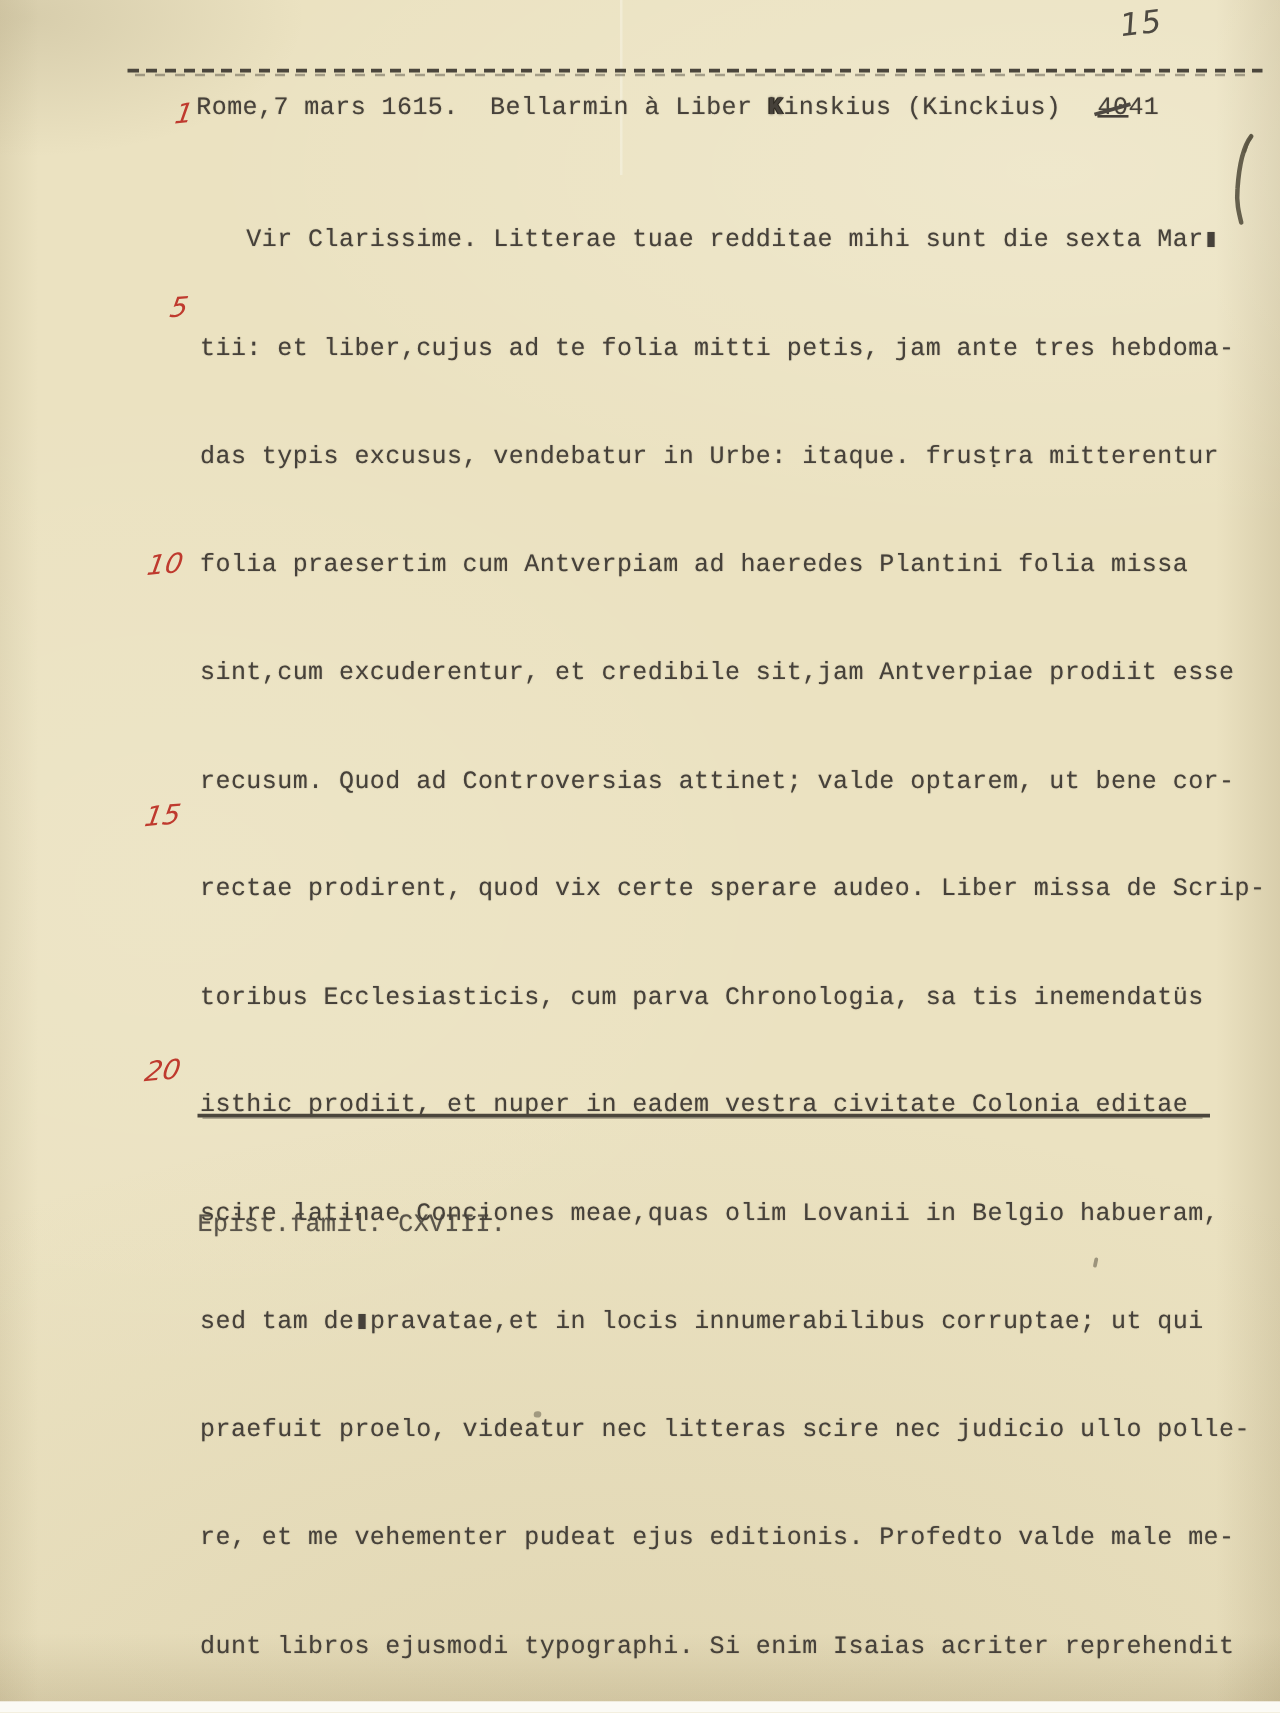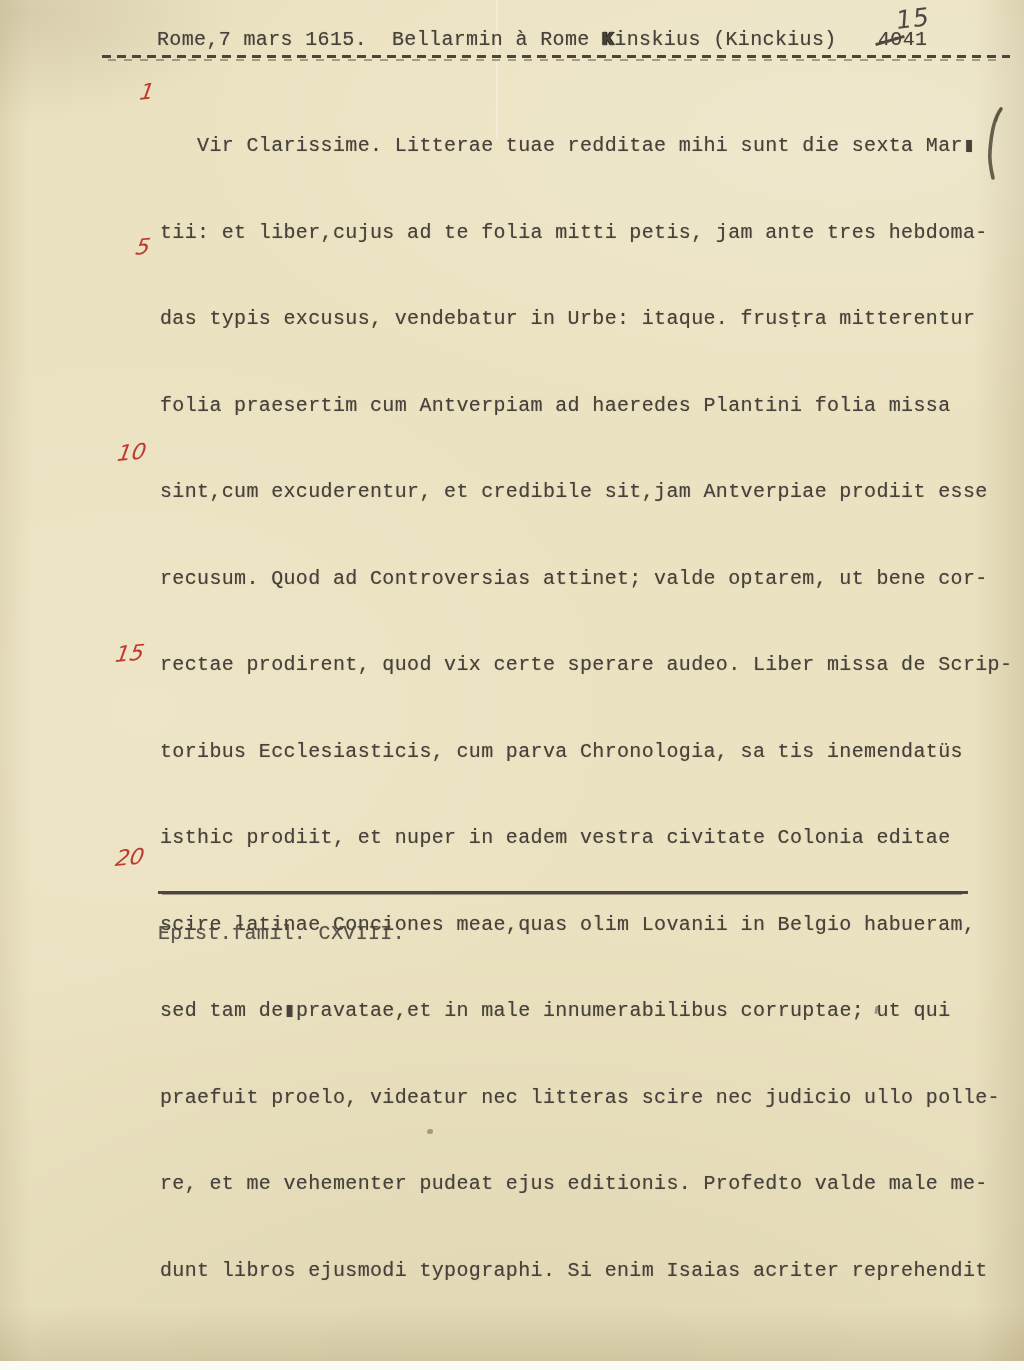--- a/index.html
+++ b/index.html
@@ -13,28 +13,28 @@
       radial-gradient(320px 160px at 2% 1%, rgba(110,95,60,0.16), transparent 70%),
       radial-gradient(1100px 480px at 82% 10%, rgba(255,255,248,0.20), transparent 62%),
       radial-gradient(900px 680px at 14% 52%, rgba(255,255,248,0.10), transparent 60%),
       radial-gradient(1500px 900px at 50% 108%, rgba(140,118,66,0.12), transparent 66%),
       linear-gradient(90deg, rgba(120,100,58,0.10) 0%, rgba(120,100,58,0) 3%, rgba(120,100,58,0) 95%, rgba(120,100,58,0.16) 100%),
       linear-gradient(0deg, rgba(120,100,58,0.16) 0%, rgba(120,100,58,0) 4%);
   }
   .crease { position: absolute; left: 496px; top: 0; width: 2px; height: 140px; background: rgba(255,255,252,0.30); }
 
   .ink { color: #46413a; text-shadow: 0 0 1px rgba(70,64,52,0.45); }
-  .mono20 { font-size: 20px; letter-spacing: 0.35px; white-space: pre; }
+  .mono20 { font-size: 20px; letter-spacing: 0.35px; white-space: pre; margin-top: 47px; }
 
   
   .hdr-date { position: absolute; left: 157px; top: 28px; }
   .hdr-addr { position: absolute; left: 392px; top: 28px; }
   .overstruck { font-weight: bold; text-shadow: 0 0 2px #2e2a22, 1px 0 #2e2a22, -1px 0 #2e2a22; }
   .hdr-num { position: absolute; left: 878px; top: 28px; }
-  .struck { position: relative; display: inline-block; }
+  .struck { position: relative; display: inline-block; text-decoration: underline; }
   .struck::after { content: ""; position: absolute; left: -3px; right: -2px; top: 46%; border-top: 3px solid #4e4942; transform: rotate(-16deg); }
   .hdr-15 { position: absolute; left: 896px; top: 4px; font-family: "DejaVu Sans", sans-serif; font-style: italic; font-size: 25px; color: #4e4a42; transform: rotate(-7deg); letter-spacing: 1px; }
 
   .dashes { position: absolute; left: 102px; top: 55px; width: 908px; height: 3px;
     background-image: repeating-linear-gradient(90deg, #4b463c 0 9px, rgba(0,0,0,0) 9px 15px); }
   .dashes2 { position: absolute; left: 108px; top: 59px; width: 896px; height: 2px; opacity: 0.45;
     background-image: repeating-linear-gradient(90deg, #4b463c 0 8px, rgba(0,0,0,0) 8px 16px); }
 
   
   .body-block { position: absolute; left: 160px; top: 80px; width: 850px; }
@@ -60,21 +60,21 @@
   .speck-b { position: absolute; left: 427px; top: 1129px; width: 6px; height: 5px; background: rgba(104,98,80,0.55); border-radius: 50% 40% 50% 40%; }
 </style>
 </head>
 <body>
 
 <div class="page">
   <div class="paper"></div>
   <div class="crease"></div>
 
   <span class="ink mono20 hdr-date">Rome,7 mars 1615.</span>
-  <span class="ink mono20 hdr-addr"><span>Bellarmin à Rome </span><span class="overstruck">K</span><span>inskius (Kinckius)</span></span>
+  <span class="ink mono20 hdr-addr"><span>Bellarmin à Liber </span><span class="overstruck">K</span><span>inskius (Kinckius)</span></span>
   <span class="ink mono20 hdr-num"><span class="struck">40</span><span>41</span></span>
   <span class="hdr-15">15</span>
 
   <div class="dashes"></div>
   <div class="dashes2"></div>
 
   <span class="mn mn1">1</span>
   <span class="mn mn5">5</span>
   <span class="mn mn10">10</span>
   <span class="mn mn15">15</span>
@@ -84,21 +84,21 @@
     <div class="bodyline">   Vir Clarissime. Litterae tuae redditae mihi sunt die sexta Mar▮</div>
     <div class="bodyline">tii: et liber,cujus ad te folia mitti petis, jam ante tres hebdoma-</div>
     <div class="bodyline">das typis excusus, vendebatur in Urbe: itaque. frusṭra mitterentur</div>
     <div class="bodyline">folia praesertim cum Antverpiam ad haeredes Plantini folia missa</div>
     <div class="bodyline">sint,cum excuderentur, et credibile sit,jam Antverpiae prodiit esse</div>
     <div class="bodyline">recusum. Quod ad Controversias attinet; valde optarem, ut bene cor-</div>
     <div class="bodyline">rectae prodirent, quod vix certe sperare audeo. Liber missa de Scrip-</div>
     <div class="bodyline">toribus Ecclesiasticis, cum parva Chronologia, sa tis inemendatüs</div>
     <div class="bodyline">isthic prodiit, et nuper in eadem vestra civitate Colonia editae</div>
     <div class="bodyline">scire latinae Conciones meae,quas olim Lovanii in Belgio habueram,</div>
-    <div class="bodyline">sed tam de▮pravatae,et in male innumerabilibus corruptae; ut qui</div>
+    <div class="bodyline">sed tam de▮pravatae,et in locis innumerabilibus corruptae; ut qui</div>
     <div class="bodyline">praefuit proelo, videatur nec litteras scire nec judicio ullo polle-</div>
     <div class="bodyline">re, et me vehementer pudeat ejus editionis. Profedto valde male me-</div>
     <div class="bodyline">dunt libros ejusmodi typographi. Si enim Isaias acriter reprehendit</div>
     
     
     
     
     
   </div>
 

